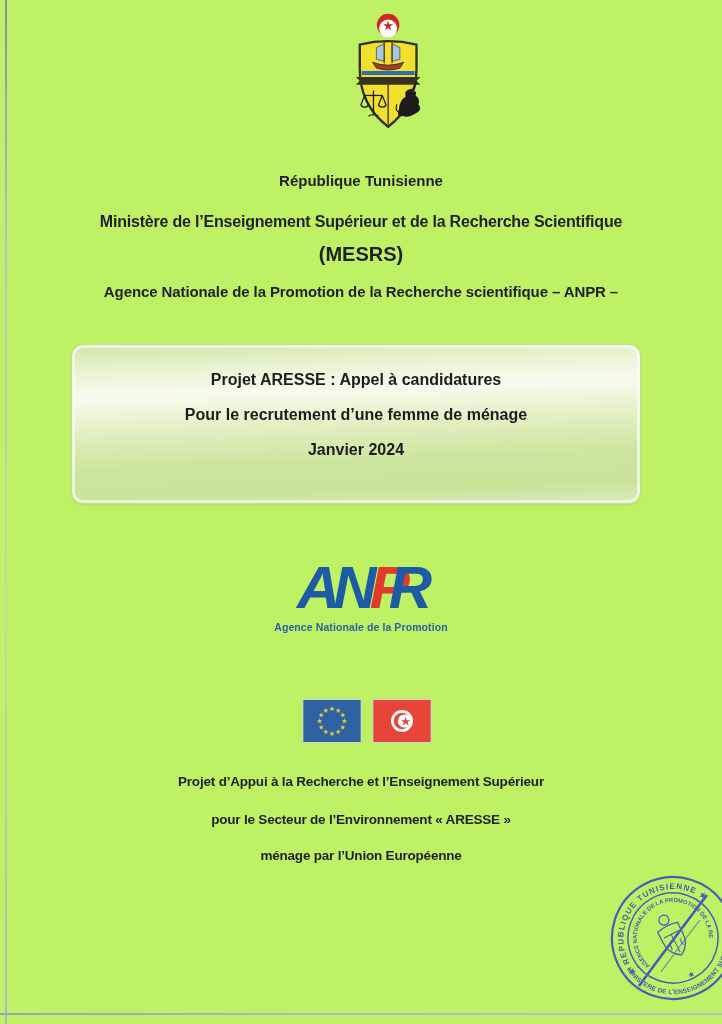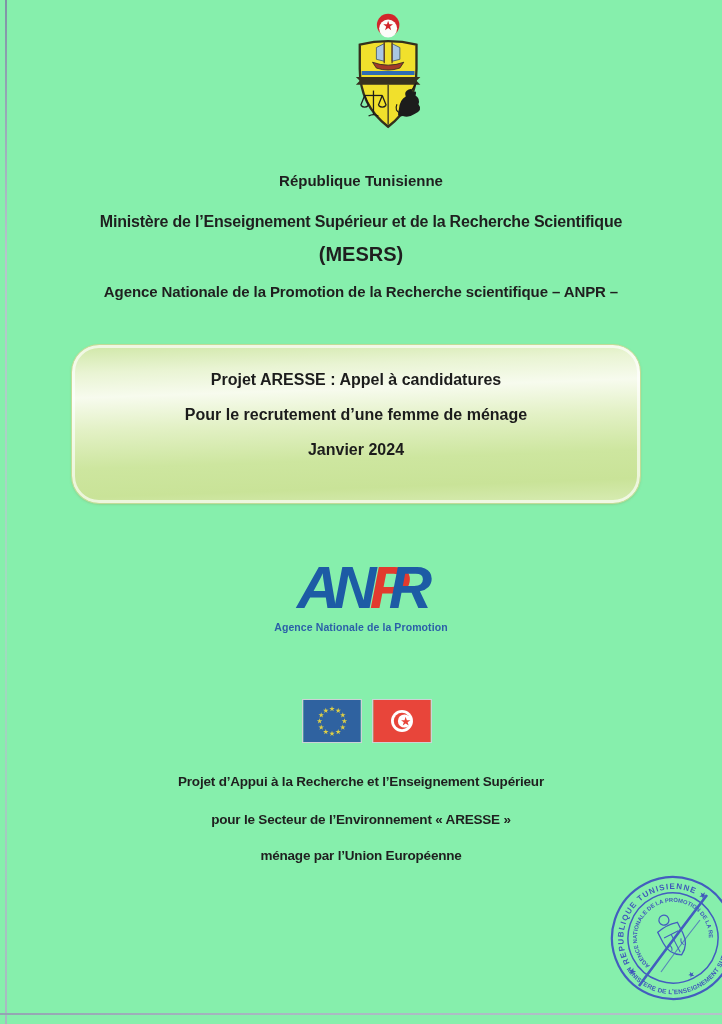--- a/index.html
+++ b/index.html
@@ -1,32 +1,32 @@
 <!DOCTYPE html>
 <html><head>
 <meta charset="utf-8">
 <style>
   html,body{margin:0;padding:0;background:#ffffff;}
   .page{
     position:relative;width:722px;height:1024px;margin:0 auto;
-    background:#86efac;overflow:hidden;
+    background:#bef264;overflow:hidden;
     font-family:"Liberation Sans", sans-serif;color:#1f1f1f;
   }
   .abs{position:absolute;left:0;width:100%;text-align:center;}
   .hline{font-weight:bold;}
   .republic{top:172px;font-size:15px;}
   .ministry{top:213px;font-size:16px;letter-spacing:-0.2px;}
   .mesrs{top:243px;font-size:20px;}
   .agency{top:283px;font-size:15px;letter-spacing:-0.1px;}
 
   .emblem{position:absolute;left:350px;top:12px;width:88px;height:120px;}
 
   .banner{
     position:absolute;left:71px;top:344px;width:570px;height:160px;
-    border-radius:28px;
+    border-radius:12px;
     background:linear-gradient(178deg,#cfe7a6 0%,#e9f4d3 16%,#f7fbee 30%,#e3f1c6 48%,#cde69f 70%,#c9e398 86%,#d8ecb4 100%);
     border:1px solid #c2dc96;
     box-shadow:inset 0 0 0 3px rgba(255,255,255,0.65), 0 1px 2px rgba(140,170,100,0.35);
     text-align:center;box-sizing:border-box;padding-top:24px;
   }
   .banner p{margin:0 0 14px 0;font-size:16px;font-weight:bold;line-height:21px;color:#1c1c1c;}
 
   .anpr{position:absolute;left:0;top:560px;width:100%;text-align:center;}
   .anpr-letters{display:inline-block;font-weight:bold;font-style:italic;
     font-size:60px;line-height:56px;letter-spacing:-7px;}

